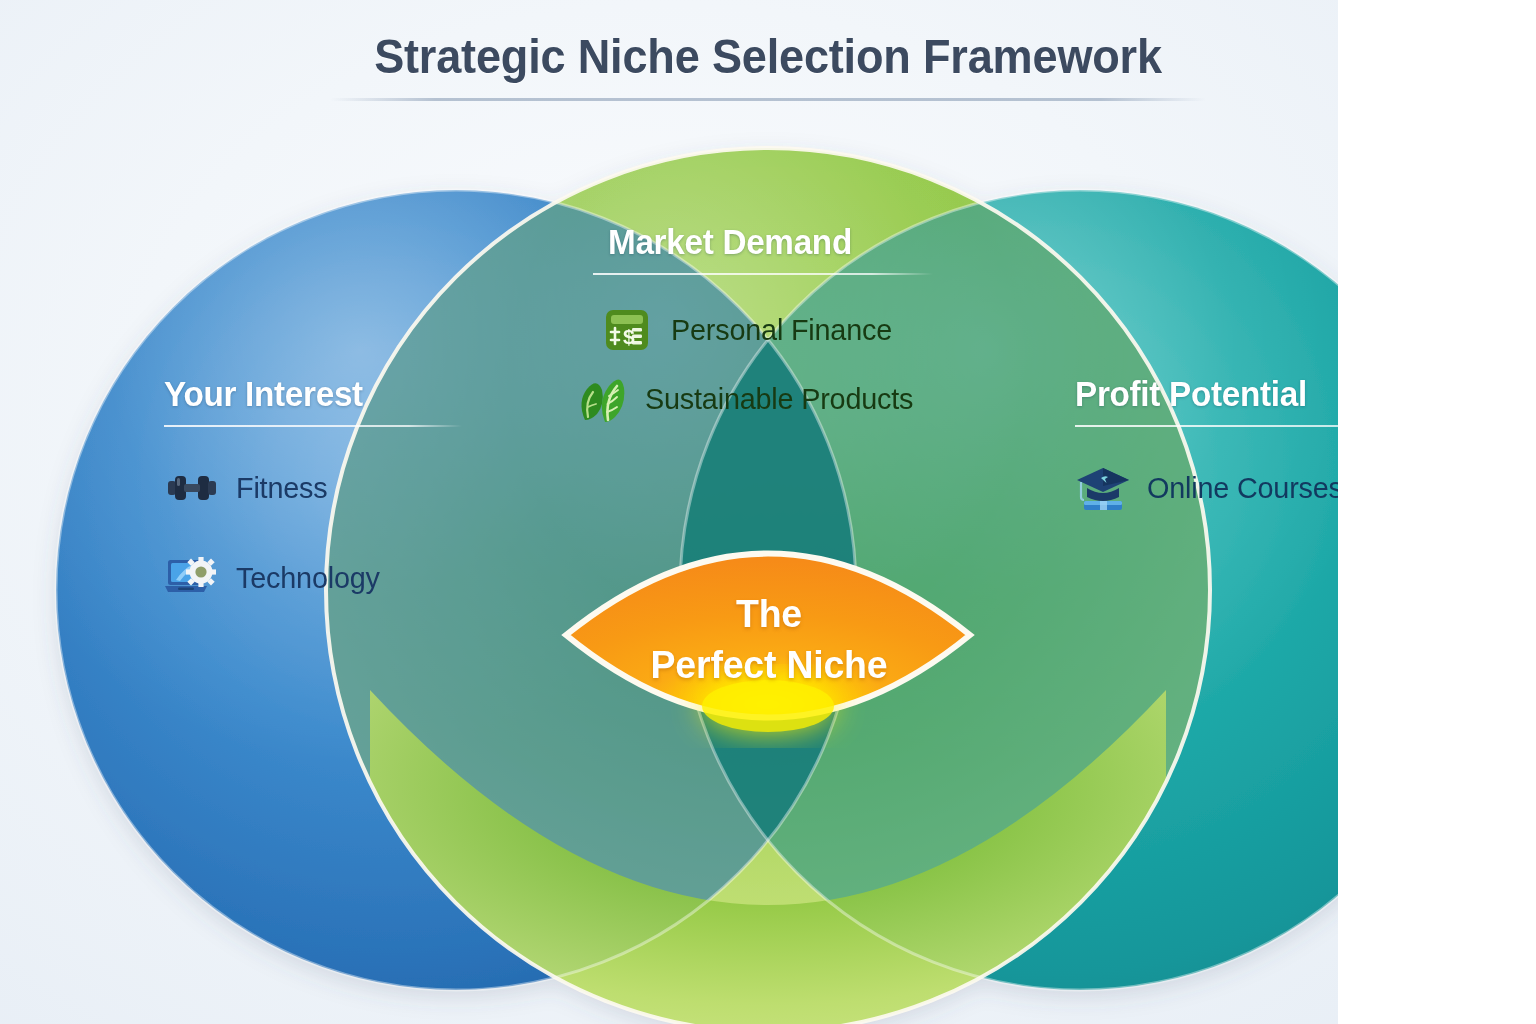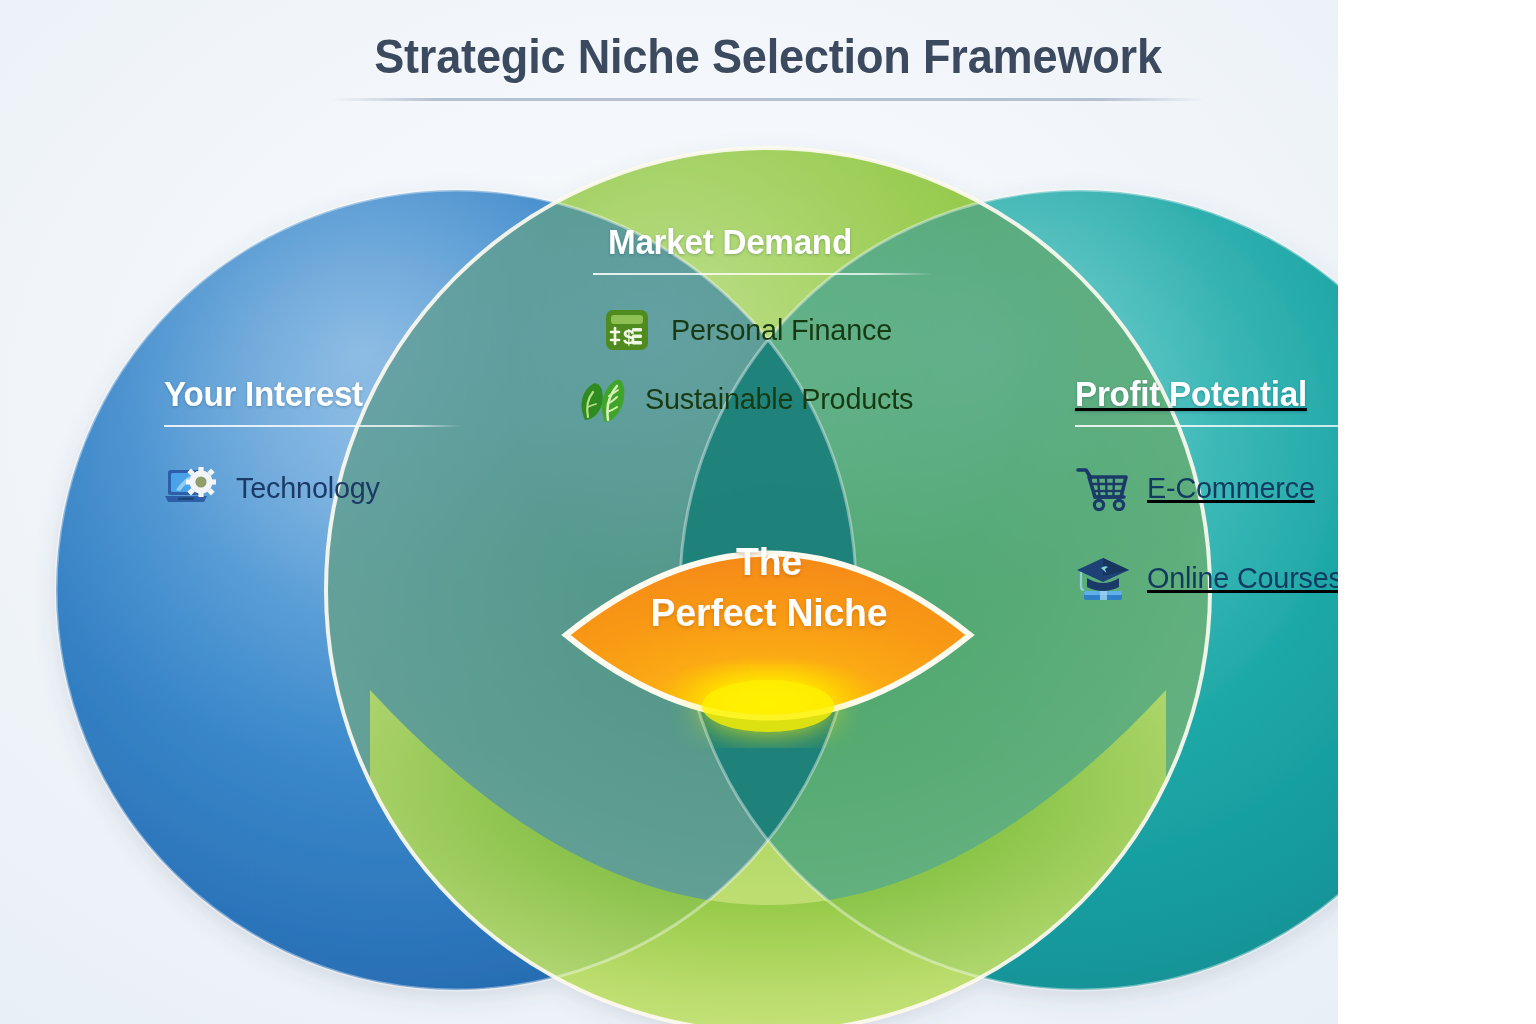--- a/index.html
+++ b/index.html
@@ -112,29 +112,29 @@
   #panel-demand {
     left: 573px; top: 222px; width: 360px;
   }
   #panel-demand .circle-head { margin-left: 35px; }
   #panel-demand .head-rule { width: 340px; margin-left: 20px; }
   #panel-demand .item-list { margin-top: 26px; }
   #panel-demand .item-row { height: 58px; margin-bottom: 11px; }
   #panel-demand .item-label { color: #173a12; }
 
   #panel-profit {
-    left: 1075px; top: 374px; width: 330px; text-decoration: underline;
+    left: 1075px; top: 374px; width: 330px;
   }
   #panel-profit .head-rule { width: 318px; }
   #panel-profit .item-label { color: #12395f; }
 
   
   #lens-label {
     position: absolute;
-    left: 566px; top: 536px;
+    left: 566px; top: 588px;
     width: 406px;
     text-align: center;
     pointer-events: none;
   }
   .lens-line {
     font-size: 39px;
     font-weight: bold;
     color: #ffffff;
     line-height: 51px;
     letter-spacing: -0.2px;
@@ -256,20 +256,35 @@
       <path d="M 566 635 Q 768 472 970 635 Q 768 800 566 635 Z" fill="url(#gOrange)" stroke="#fdfaf0" stroke-width="6"></path>
       <ellipse cx="768" cy="706" rx="66" ry="26" fill="#fff200" opacity="0.85" filter="url(#lensGlow)"></ellipse>
     </g>
   </svg>
 
   <div class="circle-panel" id="panel-interest">
     <div class="circle-head">Your Interest</div>
     <div class="head-rule"></div>
     <div class="item-list">
 
+      <div class="item-row">
+        <span class="item-icon">
+          <svg width="52" height="40" viewBox="0 0 52 40">
+            <g fill="#2b3a52">
+              <rect x="2" y="13" width="8" height="14" rx="3"></rect>
+              <rect x="9" y="8" width="11" height="24" rx="4" fill="#1e2c42"></rect>
+              <rect x="32" y="8" width="11" height="24" rx="4" fill="#1e2c42"></rect>
+              <rect x="42" y="13" width="8" height="14" rx="3"></rect>
+              <rect x="18" y="16" width="16" height="8" rx="2" fill="#39495f"></rect>
+            </g>
+            <rect x="11" y="10" width="3" height="8" rx="1.5" fill="#6d7d93" opacity="0.7"></rect>
+          </svg>
+        </span>
+        <span class="item-label">Fitness</span>
+      </div>
 
       <div class="item-row">
         <span class="item-icon">
           <svg width="56" height="44" viewBox="0 0 56 44">
             <rect x="4" y="4" width="36" height="25" rx="2.5" fill="#2d5fa8"></rect>
             <rect x="7" y="7" width="30" height="19" rx="1.5" fill="#4aa3e8"></rect>
             <path d="M12 24 Q20 12 30 8 L33 10 Q23 15 16 25 Z" fill="#a9dcff" opacity="0.75"></path>
             <path d="M1 30 h42 l-3 6 H4 Z" fill="#2d5fa8"></path>
             <rect x="14" y="31.5" width="16" height="2.6" rx="1.3" fill="#1d4478"></rect>
             <g transform="translate(37,16)">
@@ -342,39 +357,20 @@
 
     </div>
   </div>
 
   <div class="circle-panel" id="panel-profit">
     <div class="circle-head">Profit Potential</div>
     <div class="head-rule"></div>
     <div class="item-list">
 
 
-      <div class="item-row">
-        <span class="item-icon">
-          <svg width="54" height="46" viewBox="0 0 54 46">
-            <path d="M2 5 H10 L15 13" fill="none" stroke="#1b3a68" stroke-width="3.6" stroke-linecap="round" stroke-linejoin="round"></path>
-            <path d="M13 12 H50 L45 32 H19 Z" fill="none" stroke="#1b3a68" stroke-width="3.6" stroke-linejoin="round"></path>
-            <g stroke="#1b3a68" stroke-width="2.3">
-              <line x1="15.5" y1="19" x2="48" y2="19"></line>
-              <line x1="17.5" y1="26" x2="46.5" y2="26"></line>
-              <line x1="22" y1="12.5" x2="23.5" y2="31.5"></line>
-              <line x1="30" y1="12.5" x2="30.6" y2="31.5"></line>
-              <line x1="38" y1="12.5" x2="37.4" y2="31.5"></line>
-            </g>
-            <line x1="19" y1="32" x2="48" y2="32" stroke="#1b3a68" stroke-width="3.4" stroke-linecap="round"></line>
-            <circle cx="23" cy="40" r="4.6" fill="none" stroke="#1b3a68" stroke-width="3.2"></circle>
-            <circle cx="43" cy="40" r="4.6" fill="none" stroke="#1b3a68" stroke-width="3.2"></circle>
-          </svg>
-        </span>
-        <span class="item-label">E-Commerce</span>
-      </div>
 
       <div class="item-row">
         <span class="item-icon">
           <svg width="56" height="48" viewBox="0 0 56 48">
             <rect x="9" y="37" width="38" height="9" rx="2" fill="#2f7fc9"></rect>
             <rect x="9" y="37" width="38" height="4" rx="1.5" fill="#5fb0e8"></rect>
             <rect x="25" y="37" width="7" height="9" fill="#9fd4f5" opacity="0.8"></rect>
             <path d="M12 24 Q28 34 44 24 L44 33 Q28 41 12 33 Z" fill="#1b3a68"></path>
             <path d="M2 16 L28 4 L54 16 L28 28 Z" fill="#1e4275"></path>
             <path d="M28 4 L54 16 L28 22 Z" fill="#16355f"></path>

